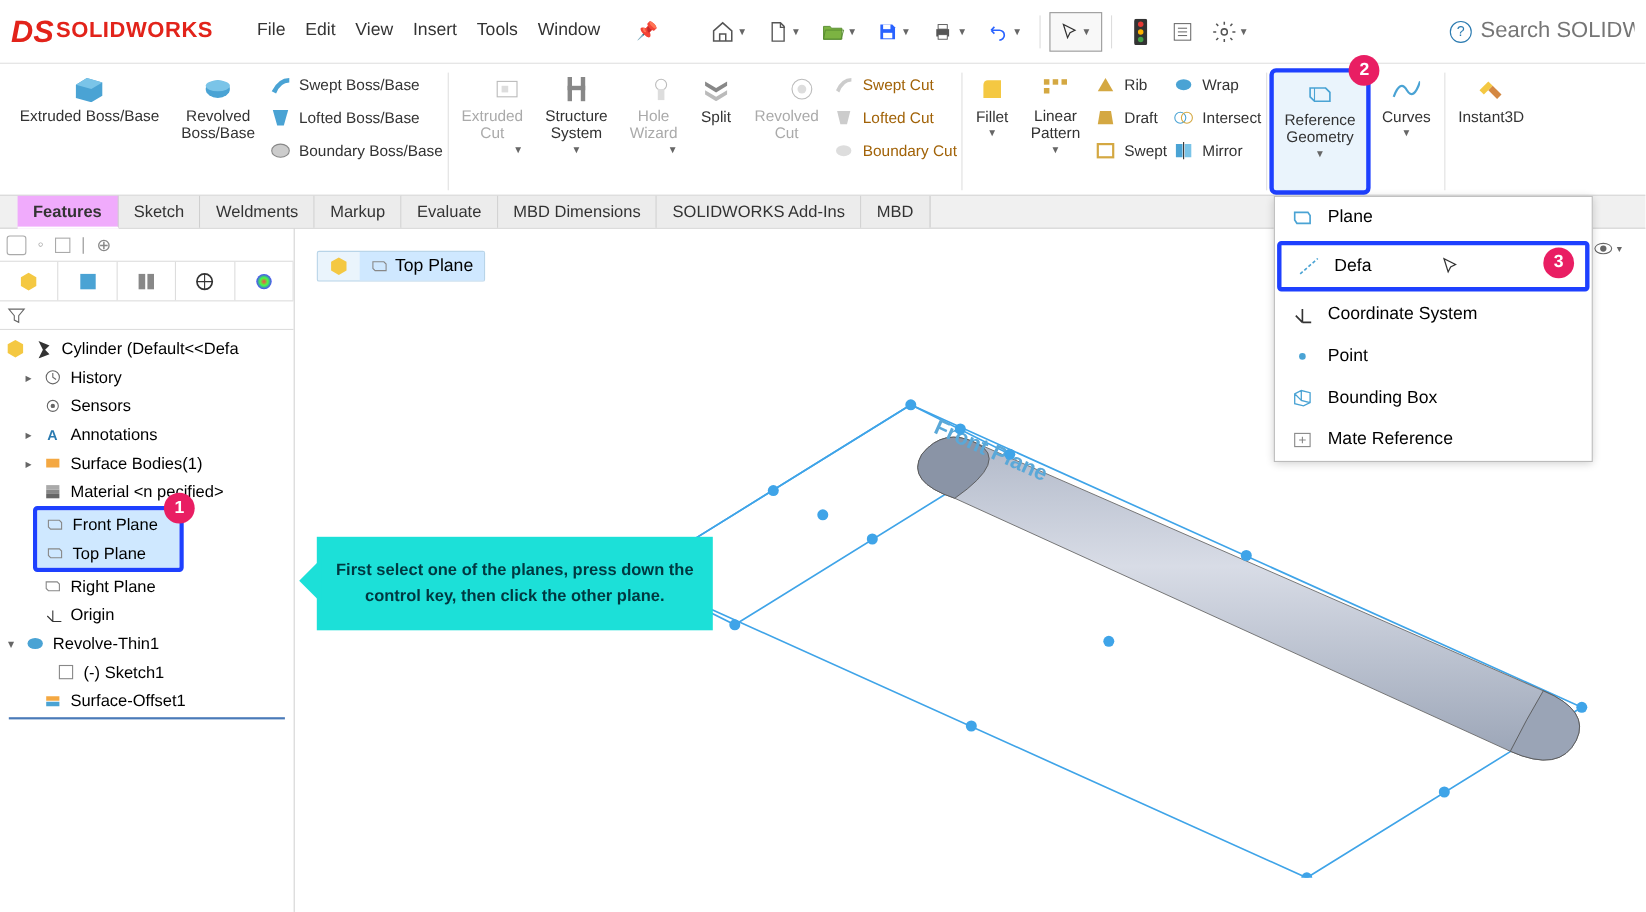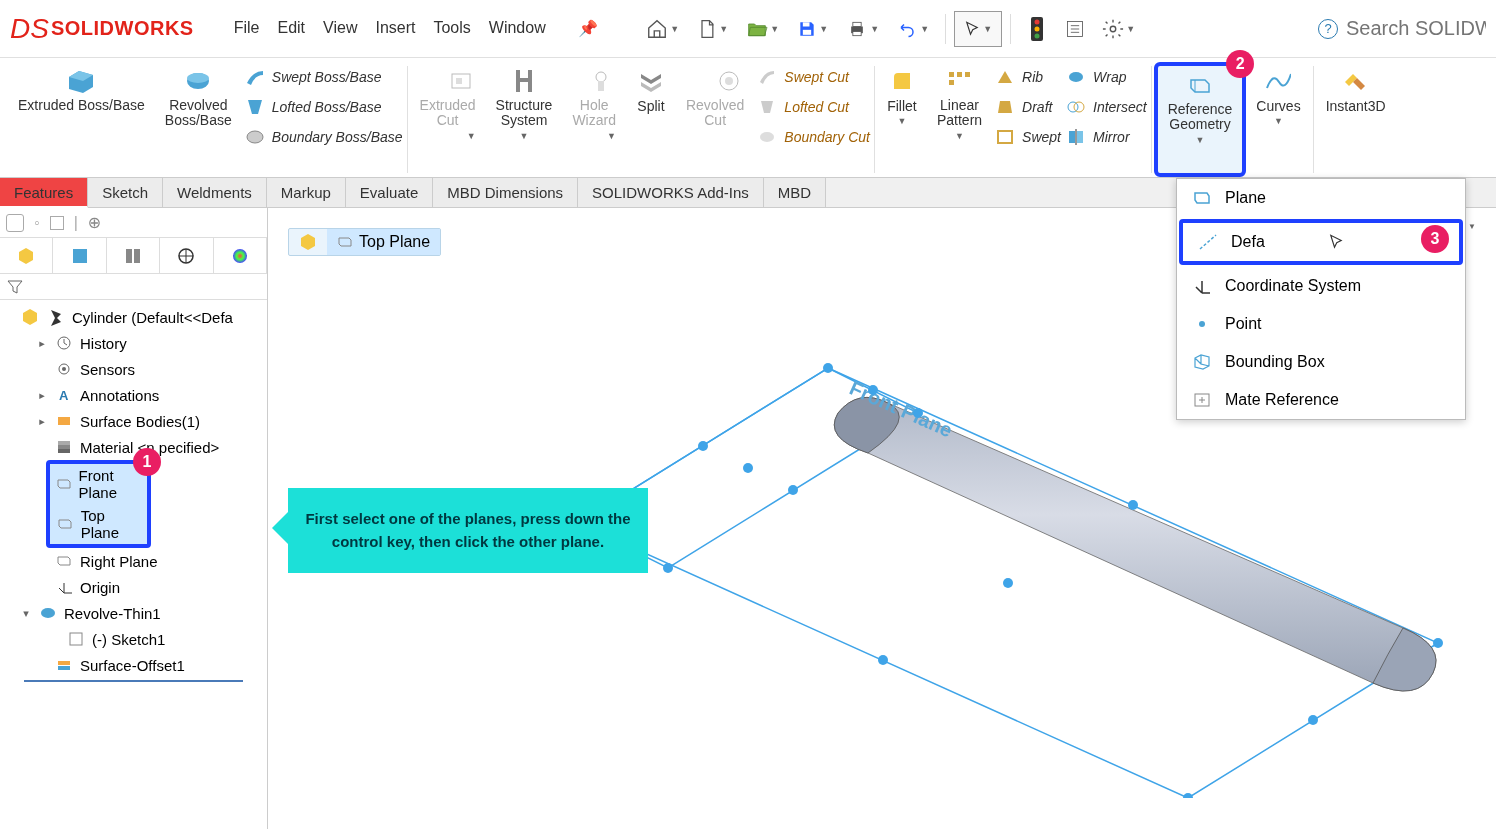--- a/index.html
+++ b/index.html
@@ -1,61 +1,61 @@
 <!DOCTYPE html>
 <html><head>
 <meta charset="utf-8">
 <style>
 * { margin: 0; padding: 0; box-sizing: border-box; font-family: -apple-system, BlinkMacSystemFont, "Segoe UI", Arial, sans-serif; }
 body { background: #fff; width: 1496px; height: 829px; overflow: hidden; position: relative; }
 
 .menubar { height: 58px; display: flex; align-items: center; padding: 0 10px; border-bottom: 1px solid #e0e0e0; }
 .logo-area { display: flex; align-items: center; margin-right: 40px; }
-.logo-ds { color: #e2231a; font-size: 28px; font-style: italic; font-weight: normal; margin-right: 2px; }
+.logo-ds { color: #e2231a; font-size: 28px; font-style: italic; font-weight: bold; margin-right: 2px; }
 .logo-text { color: #e2231a; font-size: 20px; font-weight: bold; letter-spacing: 0.5px; }
 .menus { display: flex; gap: 18px; }
 .menu-item { font-size: 16px; color: #333; cursor: pointer; }
 .pin-icon { margin-left: 15px; color: #888; font-size: 16px; }
 .quick-tools { display: flex; align-items: center; gap: 2px; margin-left: 40px; }
 .qt-btn { width: 36px; height: 36px; display: flex; align-items: center; justify-content: center; position: relative; }
 .qt-btn.dd { width: 48px; }
 .qt-btn .drop { font-size: 9px; color: #666; margin-left: 2px; }
 .qt-sep { width: 1px; height: 30px; background: #ddd; margin: 0 6px; }
 .search-area { margin-left: auto; display: flex; align-items: center; gap: 8px; }
 .search-help { width: 20px; height: 20px; border: 1.5px solid #2a7ab0; border-radius: 50%; color: #2a7ab0; font-size: 13px; display: flex; align-items: center; justify-content: center; }
 .search-input { border: none; font-size: 20px; color: #4c1d95; outline: none; width: 140px; }
 
 .ribbon { height: 120px; border-bottom: 1px solid #ccc; display: flex; padding: 4px 8px 0; }
 .rb-group { display: flex; flex-direction: column; align-items: center; padding: 2px 6px; }
 .rb-big { display: flex; flex-direction: column; align-items: center; text-align: center; font-size: 14px; color: #333; cursor: pointer; padding: 2px 4px; }
 .rb-big.disabled { color: #aaa; align-items: flex-end; }
 .rb-big .ic { width: 30px; height: 30px; margin-bottom: 2px; display: flex; align-items: center; justify-content: center; }
 .rb-big .drop { font-size: 9px; color: #666; margin-top: 2px; }
-.rb-row { display: flex; align-items: center; gap: 6px; font-size: 14px; color: #333; padding: 4px 2px; cursor: pointer; font-style: italic; }
+.rb-row { display: flex; align-items: center; gap: 6px; font-size: 14px; color: #333; padding: 4px 2px; cursor: pointer; }
 .rb-row.disabled { color: #a16207; }
 .rb-row .ic { width: 22px; height: 22px; display: flex; align-items: center; justify-content: center; }
 .rb-col { display: flex; flex-direction: column; }
 .rb-sep { width: 1px; background: #e0e0e0; margin: 4px 2px; }
 
 .ref-geom { border: 4px solid #1e40ff; border-radius: 6px; background: #eaf4fc; position: relative; }
 .badge { position: absolute; background: #e91e63; color: #fff; width: 28px; height: 28px; border-radius: 50%; display: flex; align-items: center; justify-content: center; font-weight: bold; font-size: 16px; z-index: 100; }
 .badge-2 { top: -16px; right: -12px; }
 
 .tabs { height: 30px; display: flex; border-bottom: 1px solid #ccc; background: #f0f0f0; }
 .tab { padding: 4px 14px; font-size: 15px; color: #333; border-right: 1px solid #ccc; background: #ececec; cursor: pointer; display: flex; align-items: center; }
-.tab.active { background: #ef4444; font-weight: normal; border-bottom: 2px solid #fff; margin-bottom: -1px; }
+.tab.active { background: #f0abfc; font-weight: bold; border-bottom: 2px solid #fff; margin-bottom: -1px; margin-left: 16px; }
 
 .workspace { display: flex; height: 621px; position: relative; }
 .sidebar { width: 268px; border-right: 1px solid #ccc; background: #fff; overflow: hidden; }
 .side-tools { height: 30px; border-bottom: 1px solid #ddd; display: flex; align-items: center; padding: 0 6px; gap: 10px; }
 .side-tools .t { width: 18px; height: 18px; border: 1px solid #aaa; border-radius: 3px; }
 .side-tabs { height: 36px; display: flex; border-bottom: 1px solid #ddd; }
 .side-tab { flex: 1; display: flex; align-items: center; justify-content: center; border-right: 1px solid #ddd; }
 .filter-row { height: 26px; border-bottom: 1px solid #ddd; display: flex; align-items: center; padding: 0 6px; }
-.tree { padding: 4px 16px; font-size: 15px; }
+.tree { padding: 4px 0; font-size: 15px; }
 .tree-item { display: flex; align-items: center; padding: 3px 4px; gap: 6px; cursor: pointer; position: relative; }
 .tree-item .exp { width: 12px; color: #666; font-size: 11px; text-align: center; }
 .tree-item .ic { width: 20px; height: 20px; display: flex; align-items: center; justify-content: center; }
 .tree-item.ind1 { padding-left: 20px; }
 .tree-item.ind2 { padding-left: 50px; }
 .tree-item.sel { background: #cfe8ff; }
 .plane-box { border: 4px solid #1e40ff; border-radius: 4px; margin: 0 100px 0 30px; position: relative; }
 .badge-1 { top: -16px; right: -14px; }
 
 .canvas { flex: 1; position: relative; background: #fff; }
@@ -63,21 +63,21 @@
 .bc-part { padding: 4px 10px; display: flex; align-items: center; gap: 6px; }
 .bc-sel { background: #cfe8ff; }
 .view-tools { position: absolute; top: 4px; right: 20px; display: flex; gap: 6px; }
 .vt { width: 28px; height: 28px; display: flex; align-items: center; justify-content: center; }
 .vt .drop { font-size: 8px; color: #666; margin-left: 1px; }
 
 .model { position: absolute; top: 150px; left: 280px; width: 900px; height: 440px; }
 .callout { position: absolute; top: 280px; left: 20px; width: 360px; background: #1ce0d8; padding: 20px 16px; font-size: 15px; font-weight: bold; color: #003840; text-align: center; line-height: 1.5; }
 .callout::before { content: ''; position: absolute; left: -36px; top: 20px; border: 20px solid transparent; border-right-color: #1ce0d8; }
 
-.dropdown-menu { position: absolute; top: 178px; right: 30px; width: 290px; background: #fff; border: 1px solid #bbb; box-shadow: 0 2px 8px rgba(0,0,0,0.2); z-index: 50; }
+.dropdown-menu { position: absolute; top: 178px; right: 48px; width: 290px; background: #fff; border: 1px solid #bbb; box-shadow: 0 2px 8px rgba(0,0,0,0.2); z-index: 50; }
 .dd-item { display: flex; align-items: center; padding: 8px 14px; gap: 12px; font-size: 16px; cursor: pointer; }
 .dd-item .ic { width: 22px; height: 22px; display: flex; align-items: center; justify-content: center; }
 .axis-box { border: 4px solid #1e40ff; border-radius: 4px; margin: 2px; position: relative; }
 .badge-3 { top: 2px; right: 10px; }
 
 .tree-divider { height: 2px; background: #4a7ab8; margin: 2px 8px 0 8px; }
 </style>
 </head>
 <body>
 

